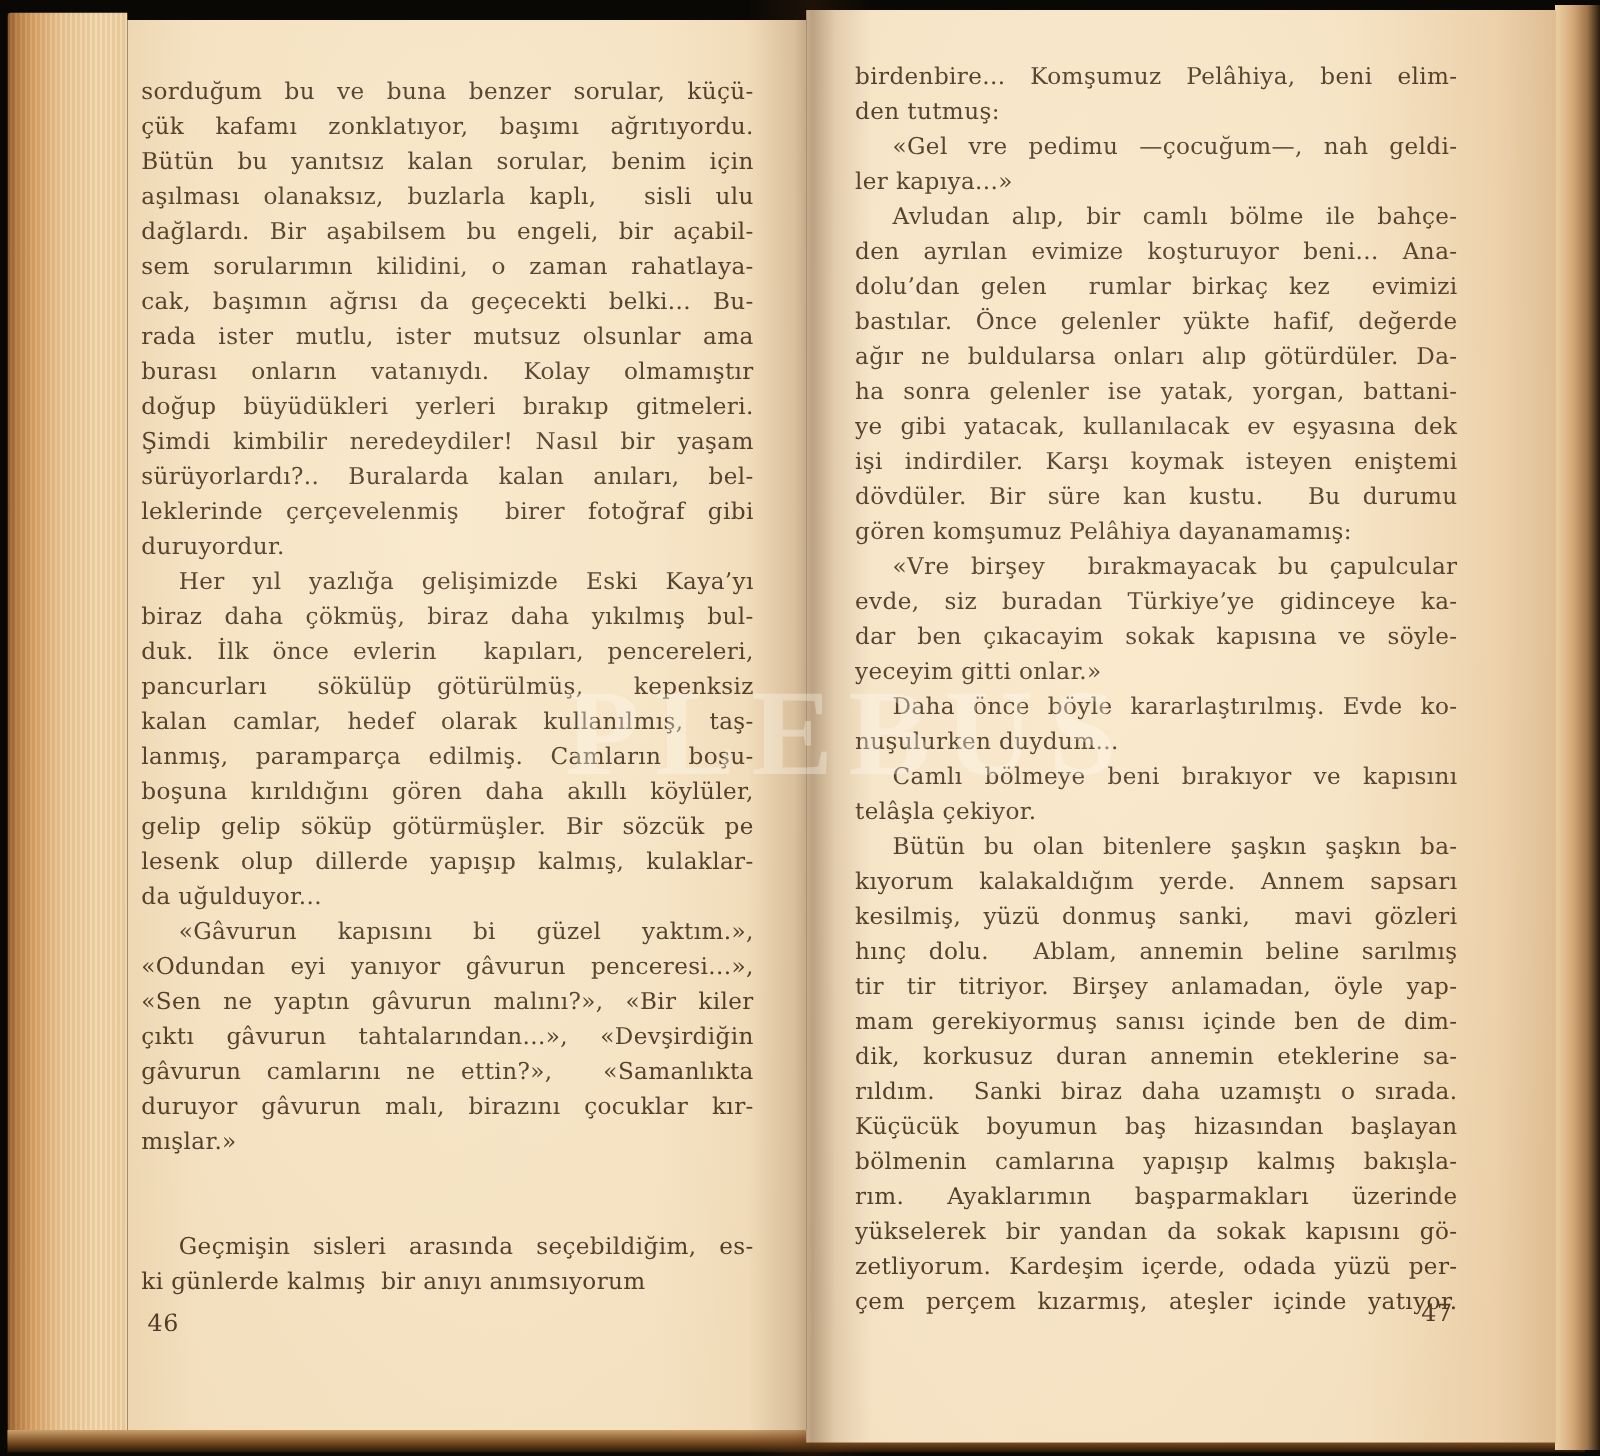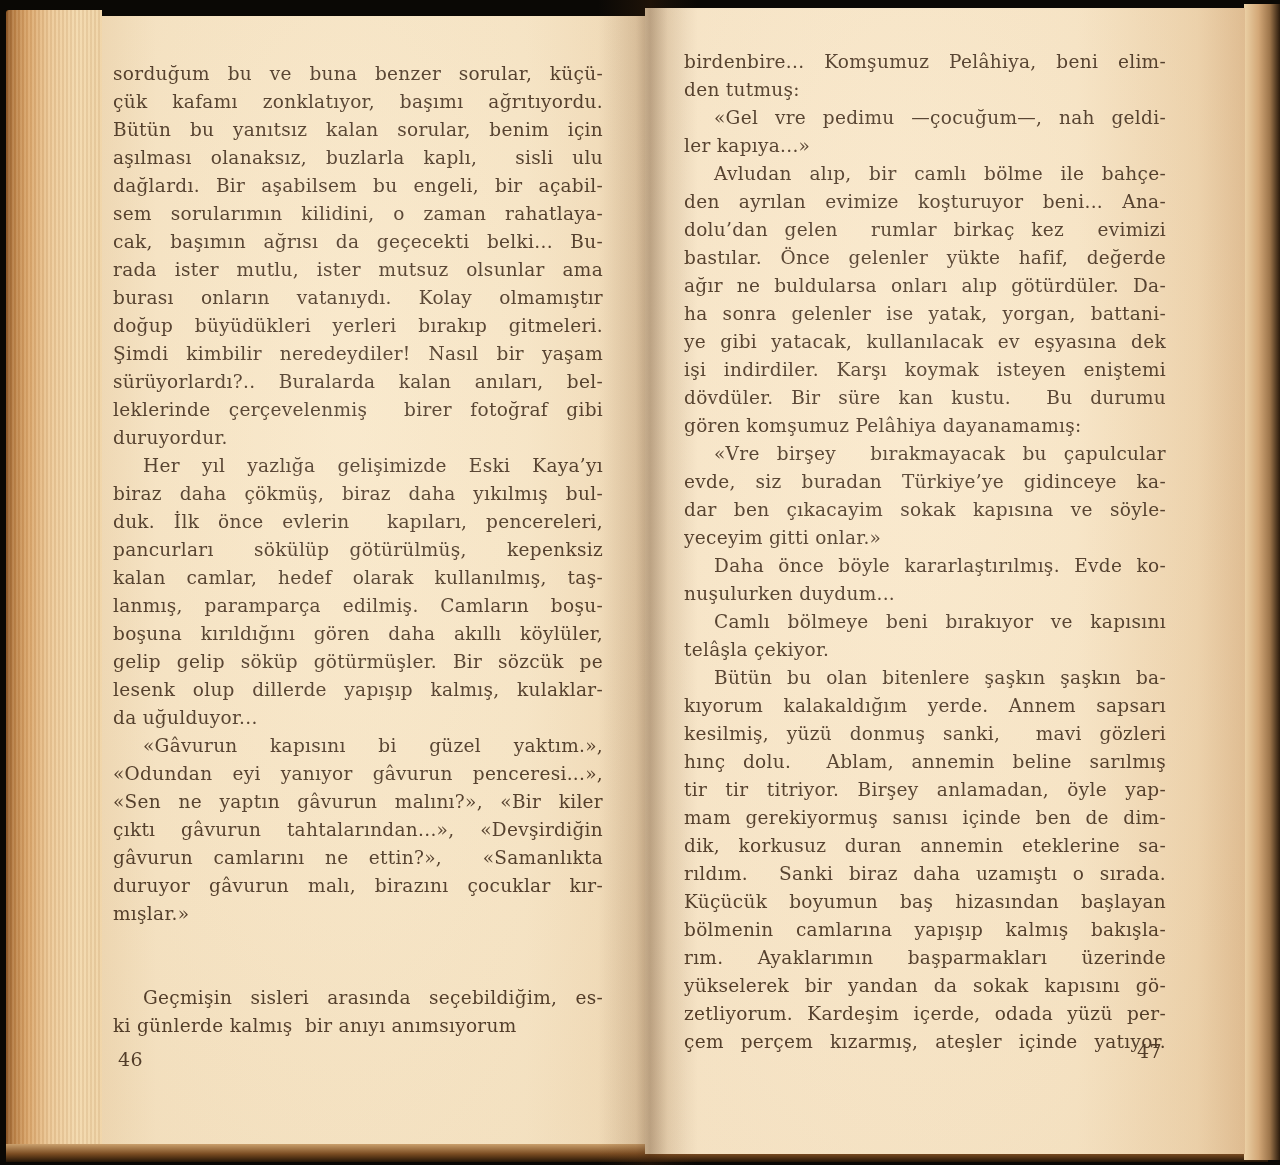--- a/index.html
+++ b/index.html
@@ -165,13 +165,14 @@
         <div class="line just">rım.  Ayaklarımın  başparmakları  üzerinde</div>
         <div class="line just">yükselerek bir yandan da sokak kapısını gö-</div>
         <div class="line just">zetliyorum. Kardeşim içerde, odada yüzü per-</div>
         <div class="line just">çem perçem kızarmış, ateşler içinde yatıyor.</div>
       </div>
     <div class="page-number pn-right">47</div>
   </div>
 
   <div class="gutter"></div>
 
+  <div class="watermark">PLEBUS</div>
 </div>
 
 </body></html>

